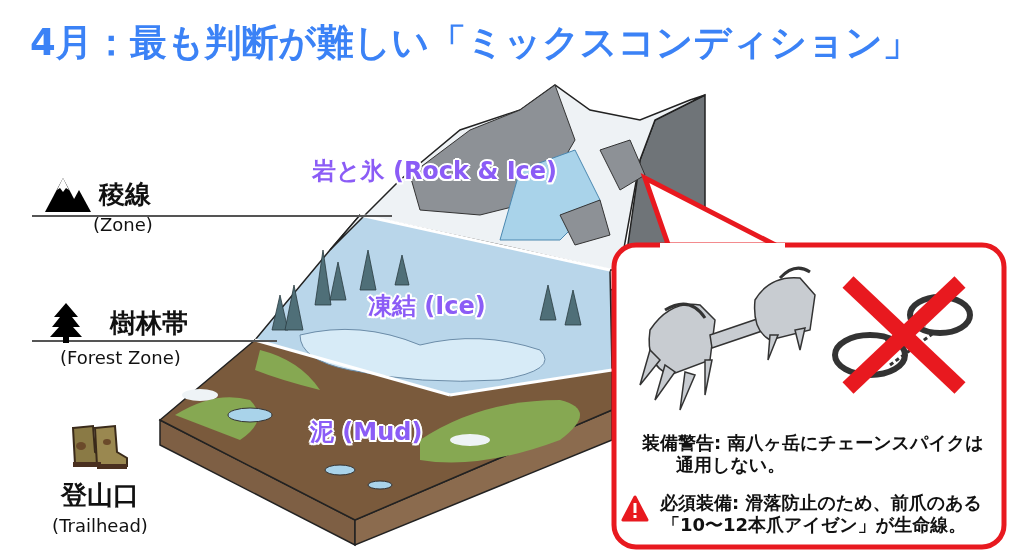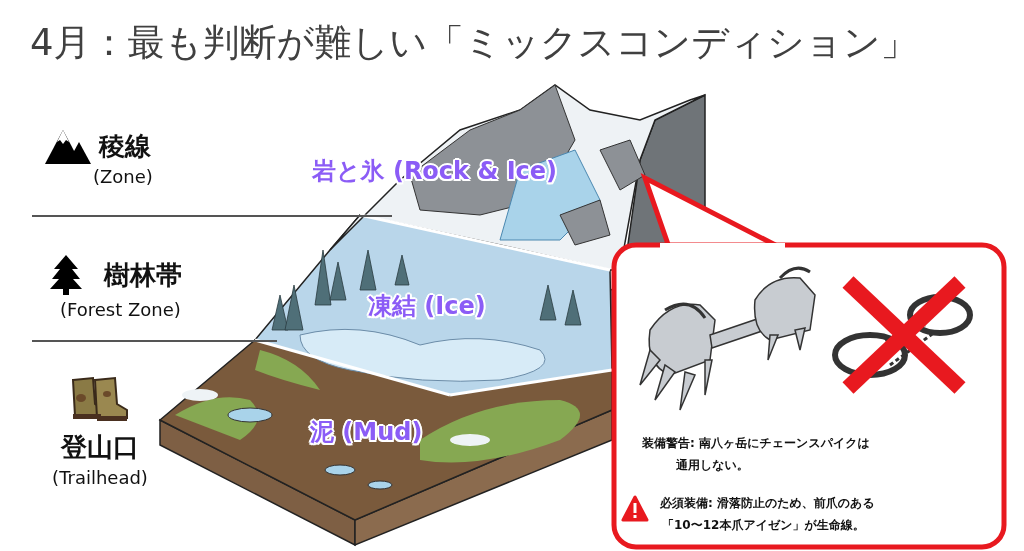--- a/index.html
+++ b/index.html
@@ -1,26 +1,26 @@
 <!DOCTYPE html>
 <html><head>
 <meta charset="utf-8">
 <style>
   html, body { margin:0; padding:0; background:#ffffff; }
   body { width:1024px; height:551px; position:relative; overflow:hidden; font-family:"DejaVu Sans","Liberation Sans",sans-serif; color:#111; }
-  .title { position:absolute; left:30px; top:18px; font-size:37px; font-weight:normal; letter-spacing:0px; white-space:nowrap; color:#404040; }
+  .title { position:absolute; left:30px; top:18px; font-size:37px; font-weight:bold; letter-spacing:0px; white-space:nowrap; color:#3b82f6; }
   .zone-line { position:absolute; left:32px; height:2px; background:#555; }
-  .zone { position:absolute; }
+  .zone { position:absolute;margin-top:48px; }
   .zone .jp { font-size:26px; font-weight:bold; color:#111; white-space:nowrap; }
   .zone .en { font-size:18px; color:#111; white-space:nowrap; }
   .zone-icon { display:inline-block; vertical-align:middle; }
   svg.scene { position:absolute; left:0; top:0; }
   .terrain-label { position:absolute; font-weight:bold; color:#8b5cf6; white-space:nowrap;
     text-shadow: 2px 0 #fff,-2px 0 #fff,0 2px #fff,0 -2px #fff,1.5px 1.5px #fff,-1.5px -1.5px #fff,1.5px -1.5px #fff,-1.5px 1.5px #fff; }
-  .callout-text { position:absolute; font-size:12px; font-weight:bold; color:#111; line-height:22px; white-space:nowrap; }
+  .callout-text { position:absolute; font-size:18px; font-weight:bold; color:#111; line-height:22px; white-space:nowrap; }
 </style>
 </head>
 <body>
 
 <div class="title">4月：最も判断が難しい「ミックスコンディション」</div>
 
 <svg class="scene" width="1024" height="551" viewBox="0 0 1024 551">
 
   <polygon points="655,120 705,95 705,290 620,300 640,160" fill="#6f7478" stroke="#222" stroke-width="1.5"></polygon>
   <polygon points="610,290 705,268 705,330 612,360" fill="#5b7791" stroke="#222" stroke-width="1.5"></polygon>
@@ -106,21 +106,21 @@
       <polygon points="0,36 18,2 36,36" fill="#000"></polygon>
       <polygon points="22,36 34,14 46,36" fill="#000"></polygon>
       <polygon points="12,14 18,2 24,14 21,12 18,16 15,12" fill="#fff"></polygon>
     </svg>
     <span class="jp">稜線</span>
   </div>
   <div class="en" style="margin-left:48px; margin-top:2px;">(Zone)</div>
 </div>
 
 <div class="zone" style="left:50px; top:255px;">
-  <div style="display:flex; align-items:center; gap:22px;">
+  <div style="display:flex; align-items:center; gap:28px;">
     <svg class="zone-icon" width="32" height="40" viewBox="0 0 32 40">
       <polygon points="16,0 4,14 10,14 2,24 9,24 0,34 32,34 23,24 30,24 22,14 28,14" fill="#000"></polygon>
       <rect x="13" y="33" width="6" height="7" fill="#000"></rect>
     </svg>
     <span class="jp">樹林帯</span>
   </div>
   <div class="en" style="margin-left:10px; margin-top:4px;">(Forest Zone)</div>
 </div>
 
 <div class="zone" style="left:35px; top:374px; text-align:center; width:130px;">

